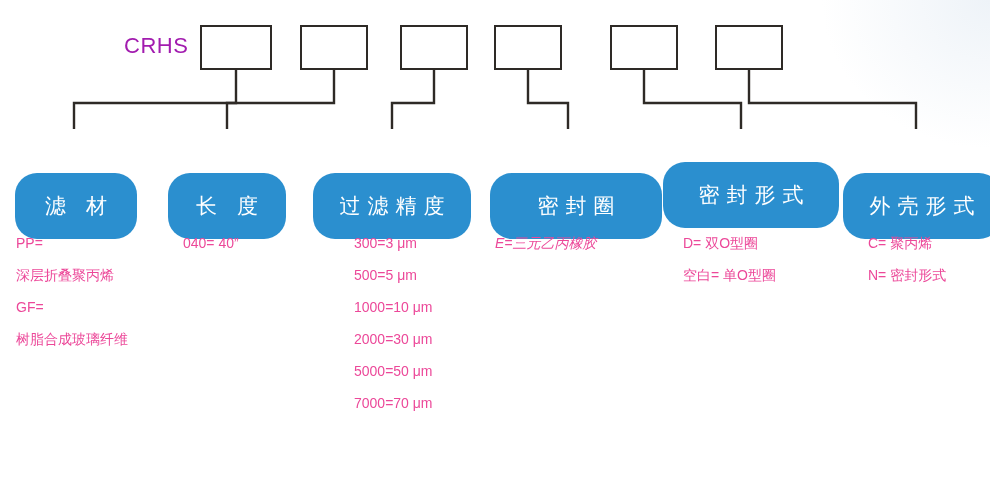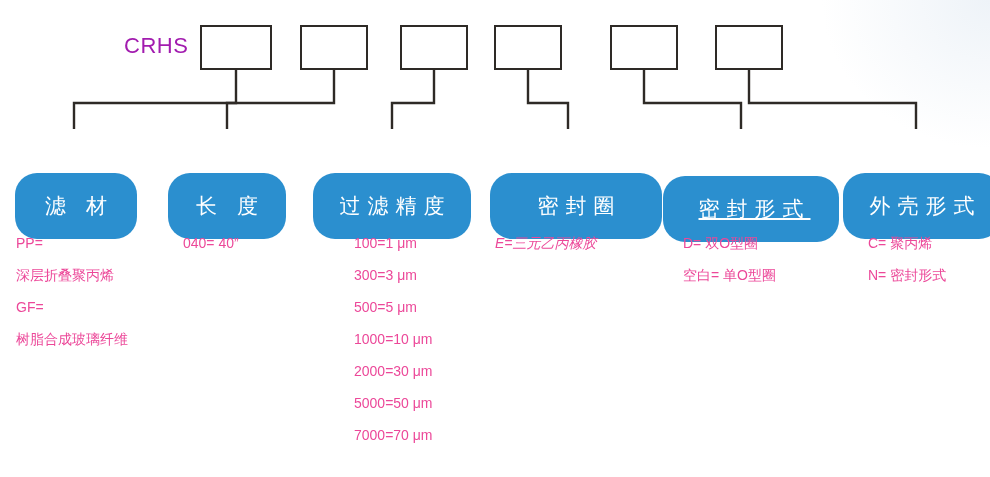--- a/index.html
+++ b/index.html
@@ -104,34 +104,33 @@
   <div class="code-box" style="left:300px; top:25px; width:68px; height:45px;"></div>
   <div class="code-box" style="left:400px; top:25px; width:68px; height:45px;"></div>
   <div class="code-box" style="left:494px; top:25px; width:68px; height:45px;"></div>
   <div class="code-box" style="left:610px; top:25px; width:68px; height:45px;"></div>
   <div class="code-box" style="left:715px; top:25px; width:68px; height:45px;"></div>
 
   <div class="cat-pill" style="left:15px; top:129px; width:122px; height:66px;">滤 材</div>
   <div class="cat-pill" style="left:168px; top:129px; width:118px; height:66px;">长 度</div>
   <div class="cat-pill" style="left:313px; top:129px; width:158px; height:66px;">过滤精度</div>
   <div class="cat-pill" style="left:490px; top:129px; width:172px; height:66px;">密封圈</div>
-  <div class="cat-pill" style="left:663px; top:132px; width:176px; height:66px;text-decoration:underline;">密封形式</div>
+  <div class="cat-pill" style="left:663px; top:118px; width:176px; height:66px;">密封形式</div>
   <div class="cat-pill" style="left:843px; top:129px; width:158px; height:66px;">外壳形式</div>
 
   <div class="legend-col" style="left:16px; top:227px;">
       <span class="legend-line">PP=</span>
       <span class="legend-line">深层折叠聚丙烯</span>
       <span class="legend-line">GF=</span>
       <span class="legend-line">树脂合成玻璃纤维</span>
     </div>
   <div class="legend-col" style="left:183px; top:227px;">
       <span class="legend-line">040= 40”</span>
     </div>
   <div class="legend-col" style="left:354px; top:227px;">
-      <span class="legend-line">100=1 μm</span>
       <span class="legend-line">300=3 μm</span>
       <span class="legend-line">500=5 μm</span>
       <span class="legend-line">1000=10 μm</span>
       <span class="legend-line">2000=30 μm</span>
       <span class="legend-line">5000=50 μm</span>
       <span class="legend-line">7000=70 μm</span>
     </div>
   <div class="legend-col" style="left:495px; top:227px;font-style:italic;">
       <span class="legend-line">E=三元乙丙橡胶</span>
     </div>

